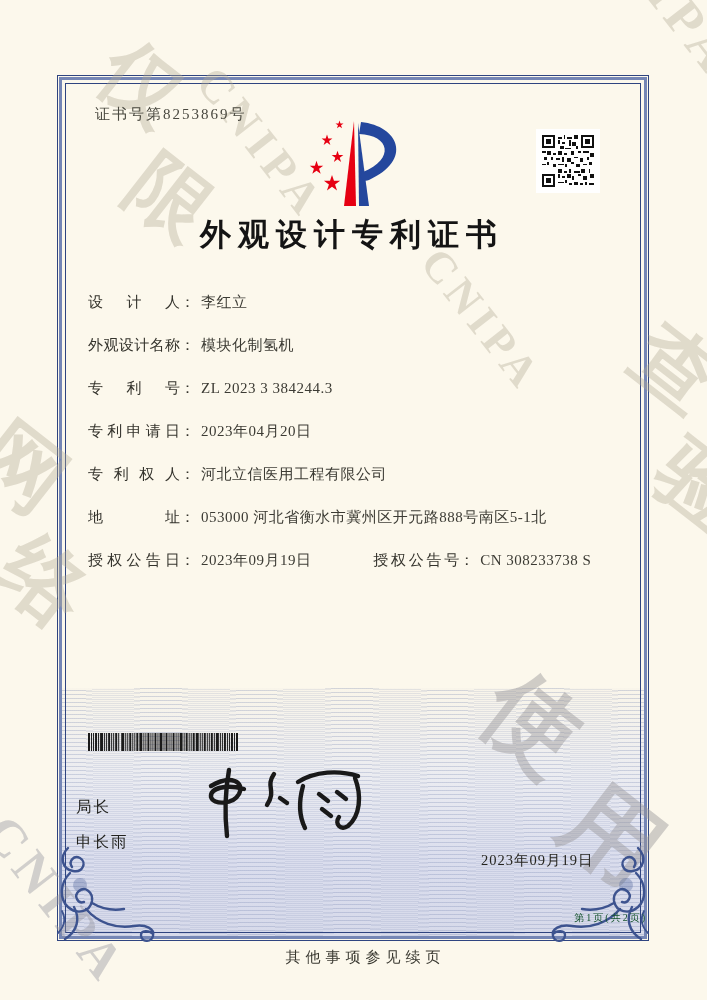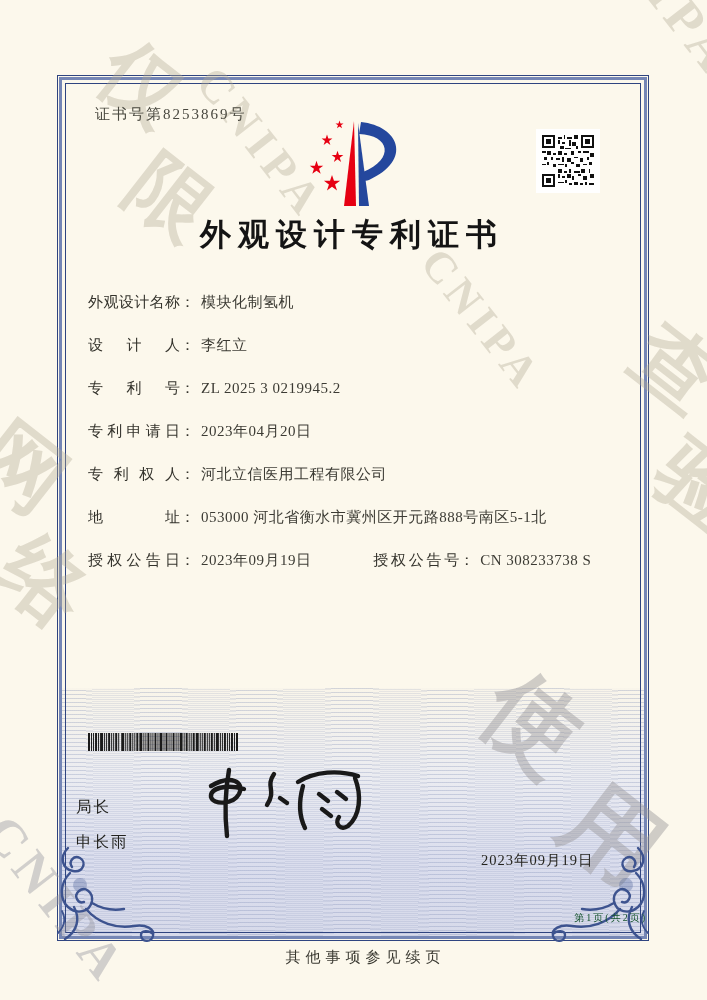--- a/index.html
+++ b/index.html
@@ -250,27 +250,27 @@
           <rect x="24" y="26" width="1" height="2"></rect>
         <rect x="26" y="27" width="3" height="1"></rect>
       </g>
     </svg>
   </div>
 
   <div class="title">外观设计专利证书</div>
 
   <div class="fields">
     <div class="frow">
+      <span class="flabel">设计人</span><span class="fcolon">：</span><span class="fvalue">李红立</span>
+    </div>
+    <div class="frow">
       <span class="flabel">外观设计名称</span><span class="fcolon">：</span><span class="fvalue">模块化制氢机</span>
     </div>
     <div class="frow">
-      <span class="flabel">设计人</span><span class="fcolon">：</span><span class="fvalue">李红立</span>
-    </div>
-    <div class="frow">
-      <span class="flabel">专利号</span><span class="fcolon">：</span><span class="fvalue">ZL 2025 3 0219945.2</span>
+      <span class="flabel">专利号</span><span class="fcolon">：</span><span class="fvalue">ZL 2023 3 384244.3</span>
     </div>
     <div class="frow">
       <span class="flabel">专利申请日</span><span class="fcolon">：</span><span class="fvalue">2023年04月20日</span>
     </div>
     <div class="frow">
       <span class="flabel">专利权人</span><span class="fcolon">：</span><span class="fvalue">河北立信医用工程有限公司</span>
     </div>
     <div class="frow">
       <span class="flabel">地址</span><span class="fcolon">：</span><span class="fvalue">053000 河北省衡水市冀州区开元路888号南区5-1北</span>
     </div>

